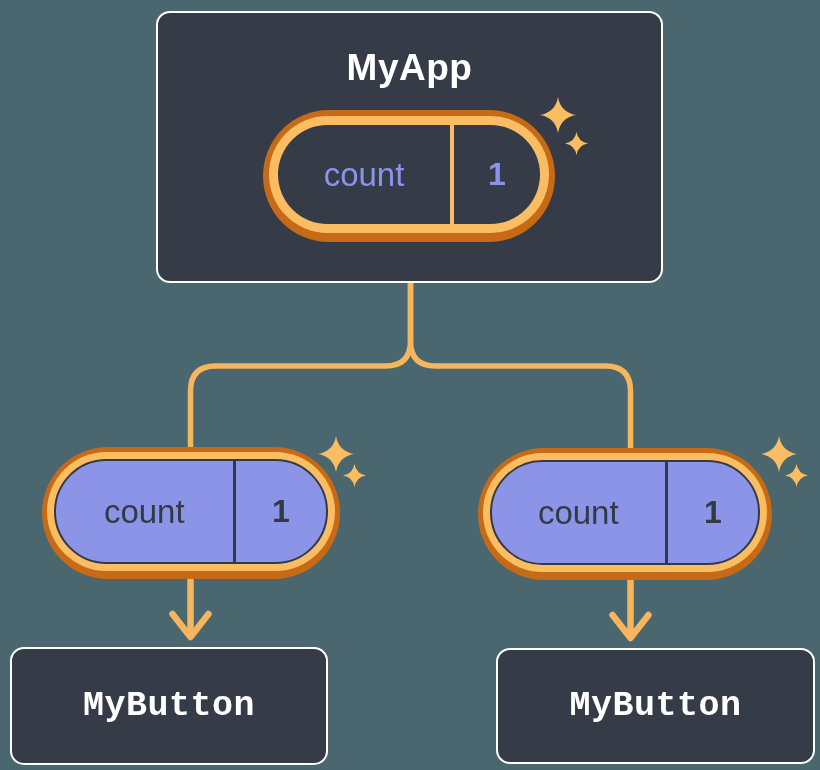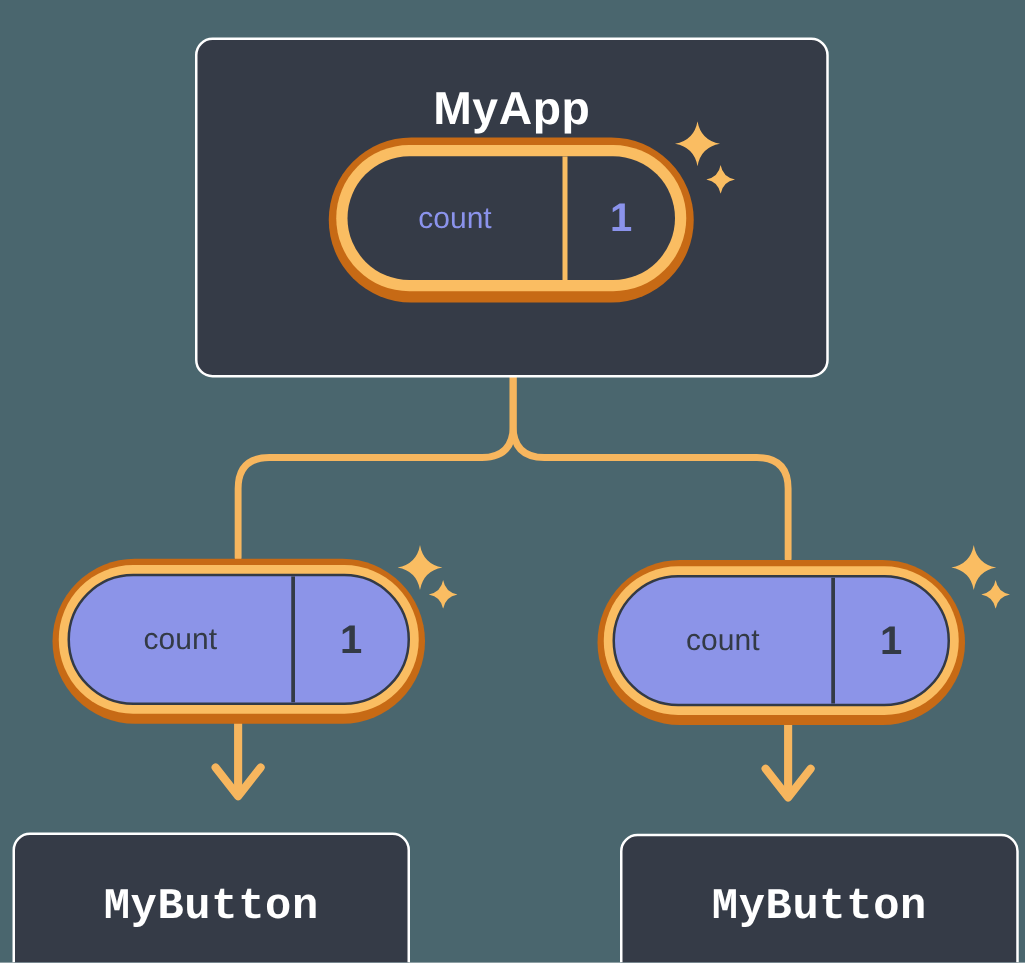--- a/index.html
+++ b/index.html
@@ -30,21 +30,20 @@
     stroke-linecap: round;
     stroke-linejoin: round;
   }
   .node {
     position: absolute;
     background: var(--node-fill, #353B47);
     border: 2.5px solid var(--node-border, #FFFFFF);
     border-radius: 14px;
     box-sizing: border-box;
     color: var(--text-light, #FFFFFF);
-    margin-top: 19px;
   }
   .node-app {
     left: 156px; top: 11px;
     width: 507px; height: 272px;
     text-align: center;
   }
   .node-app .node-title {
     margin-top: 34px;
     font-size: 37px;
     font-weight: 600;
@@ -79,21 +78,21 @@
     display: flex;
     align-items: stretch;
     overflow: hidden;
     box-sizing: border-box;
   }
   .cell-name {
     flex: 1;
     display: flex;
     align-items: center;
     justify-content: center;
-    font-size: 24px;
+    font-size: 33px;
   }
   .cell-value {
     display: flex;
     align-items: center;
     justify-content: center;
     font-size: 32px;
     font-weight: bold;
   }
   
   .pill-state { left: 263px; top: 110px; width: 292px; height: 132px; }

